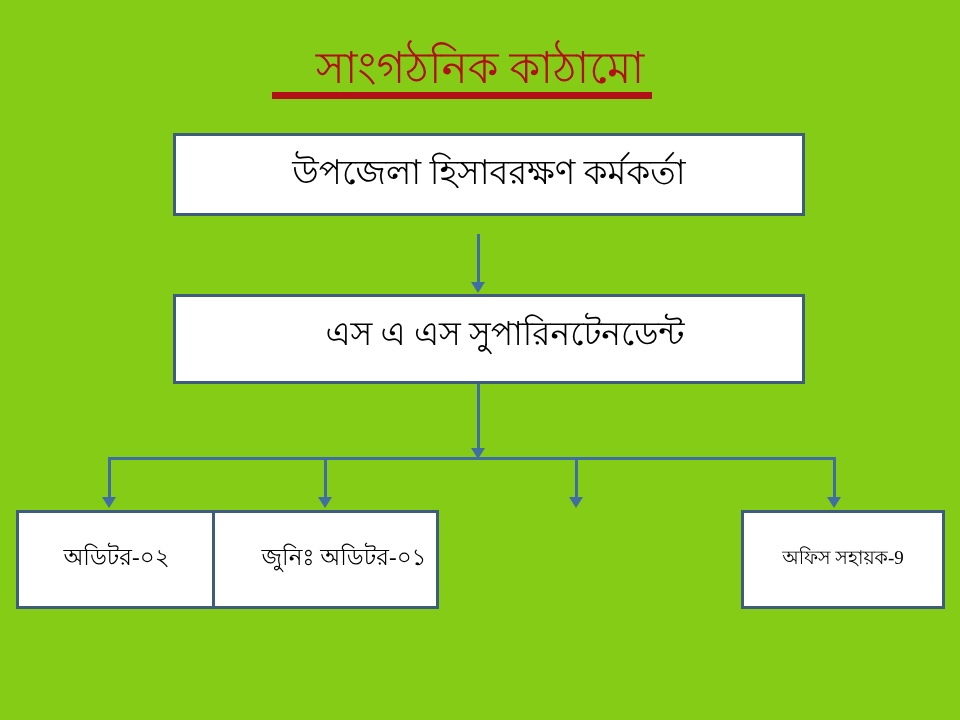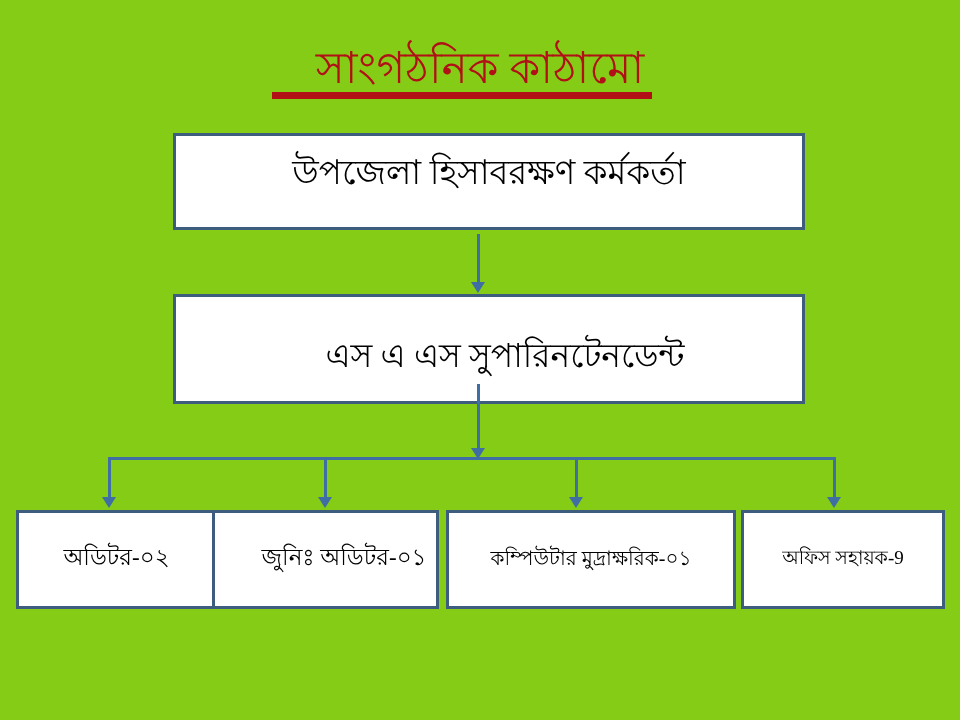--- a/index.html
+++ b/index.html
@@ -67,35 +67,35 @@
     font-family: "Liberation Serif", "DejaVu Serif", serif;
     white-space: nowrap;
     font-weight: 400;
   }
 
   
   #node-officer {
     left: 173px;
     top: 133px;
     width: 632px;
-    height: 97px;
+    height: 83px;
     align-items: flex-start;
     padding-top: 14px;
   }
   #node-officer .node-label {
     font-size: 34px;
     line-height: 46px;
   }
 
   #node-superintendent {
     left: 173px;
     top: 294px;
     width: 632px;
-    height: 110px;
-    align-items: center;
+    height: 90px;
+    align-items: flex-start;
     padding-top: 14px;
     padding-left: 32px;
   }
   #node-superintendent .node-label {
     font-size: 33px;
     line-height: 46px;
   }
 
   
   .leaf {
@@ -194,21 +194,18 @@
   <div class="arrow-down" id="arrow-drop-4"></div>
 
   <div class="node leaf" id="node-auditor">
     <span class="node-label">অডিটর-০২</span>
   </div>
 
   <div class="node leaf" id="node-jr-auditor">
     <span class="node-label">জুনিঃ অডিটর-০১</span>
   </div>
 
-  <div class="node leaf" id="node-typist">
-    <span class="node-label">কম্পিউটার মুদ্রাক্ষরিক-০১</span>
-  </div>
 
   <div class="node leaf" id="node-office-assistant">
     <span class="node-label">অফিস সহায়ক-9</span>
   </div>
 
 </div>
 
 </body></html>

